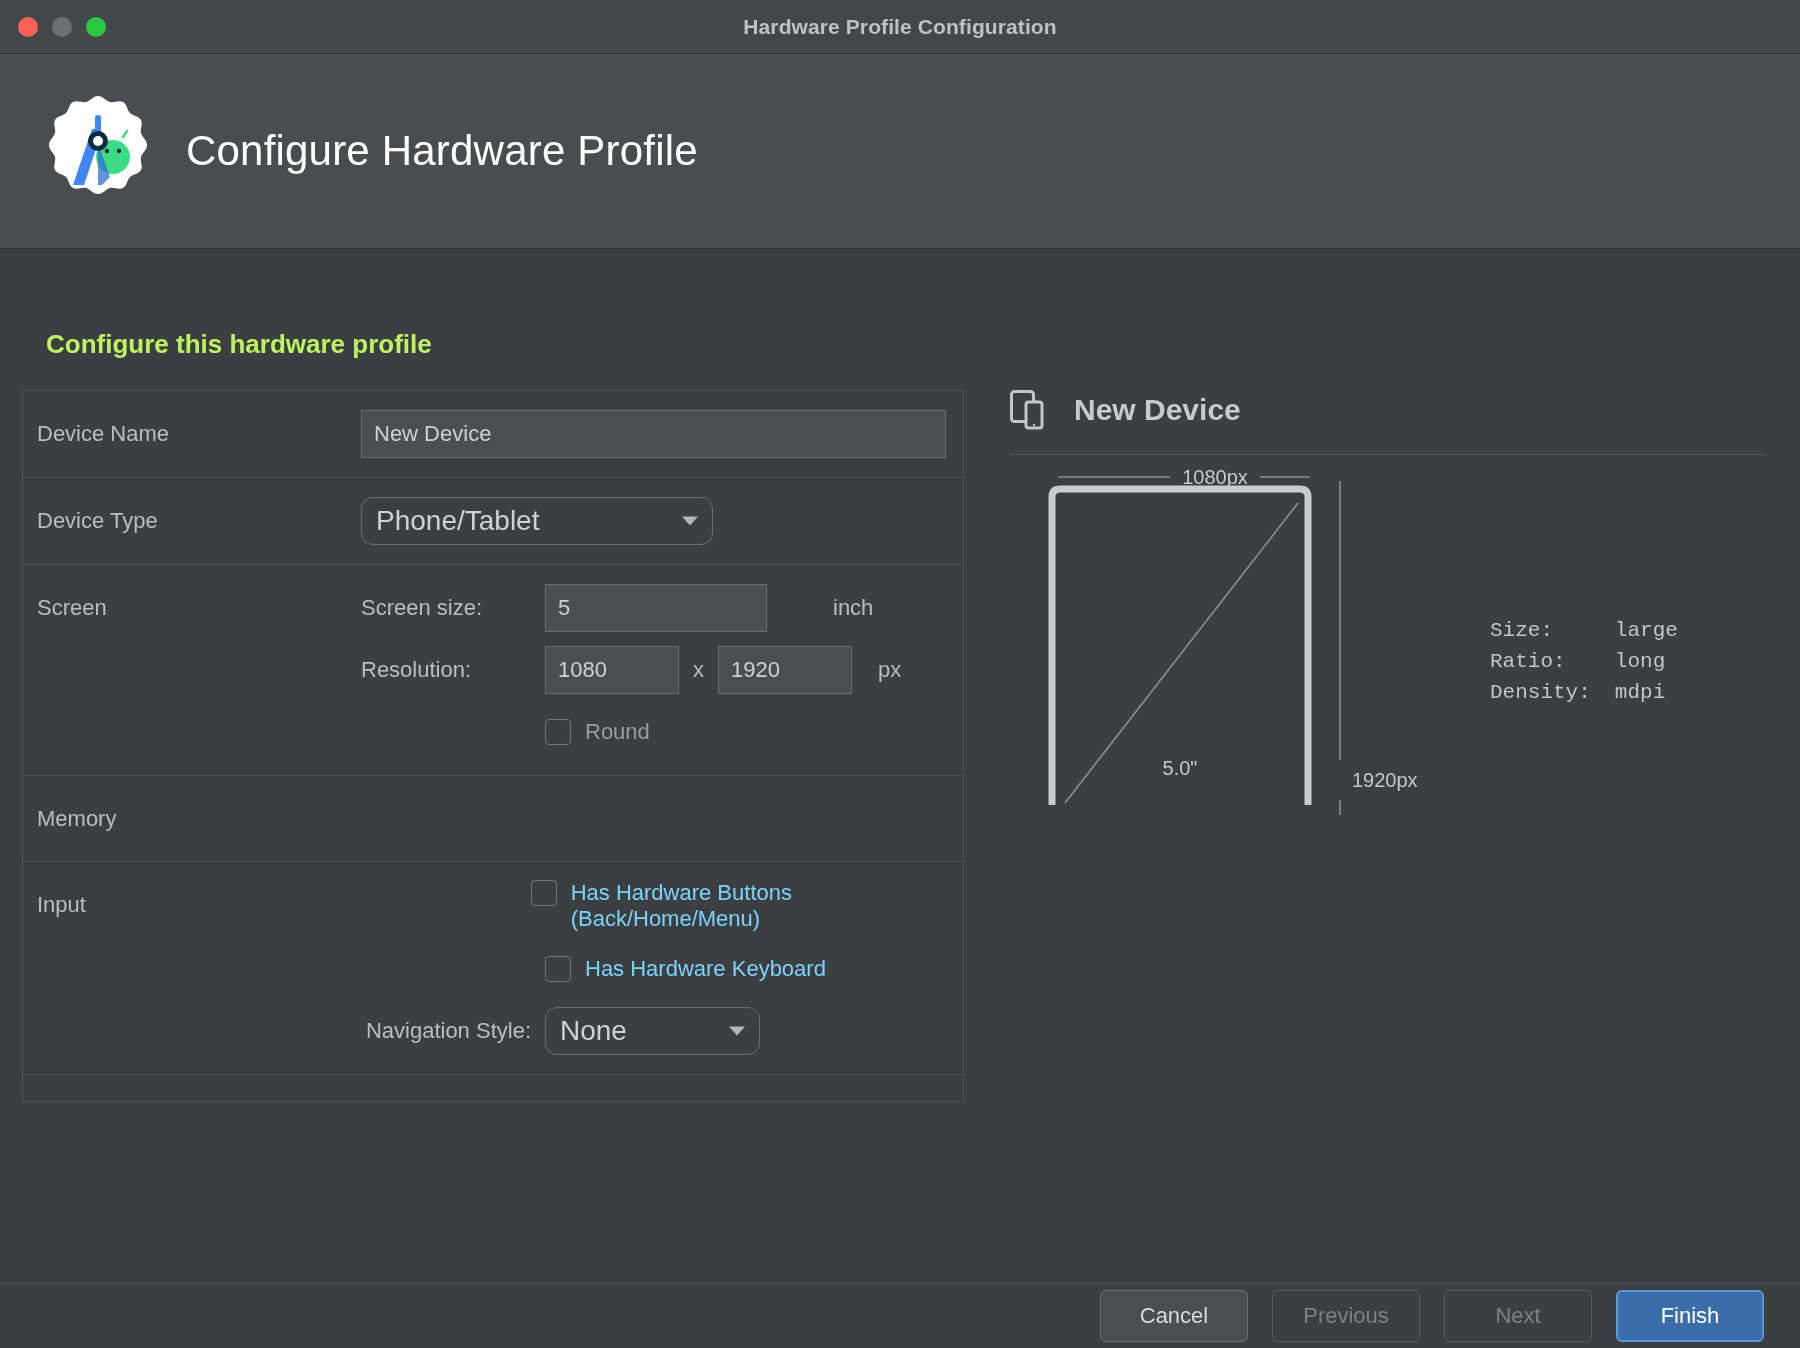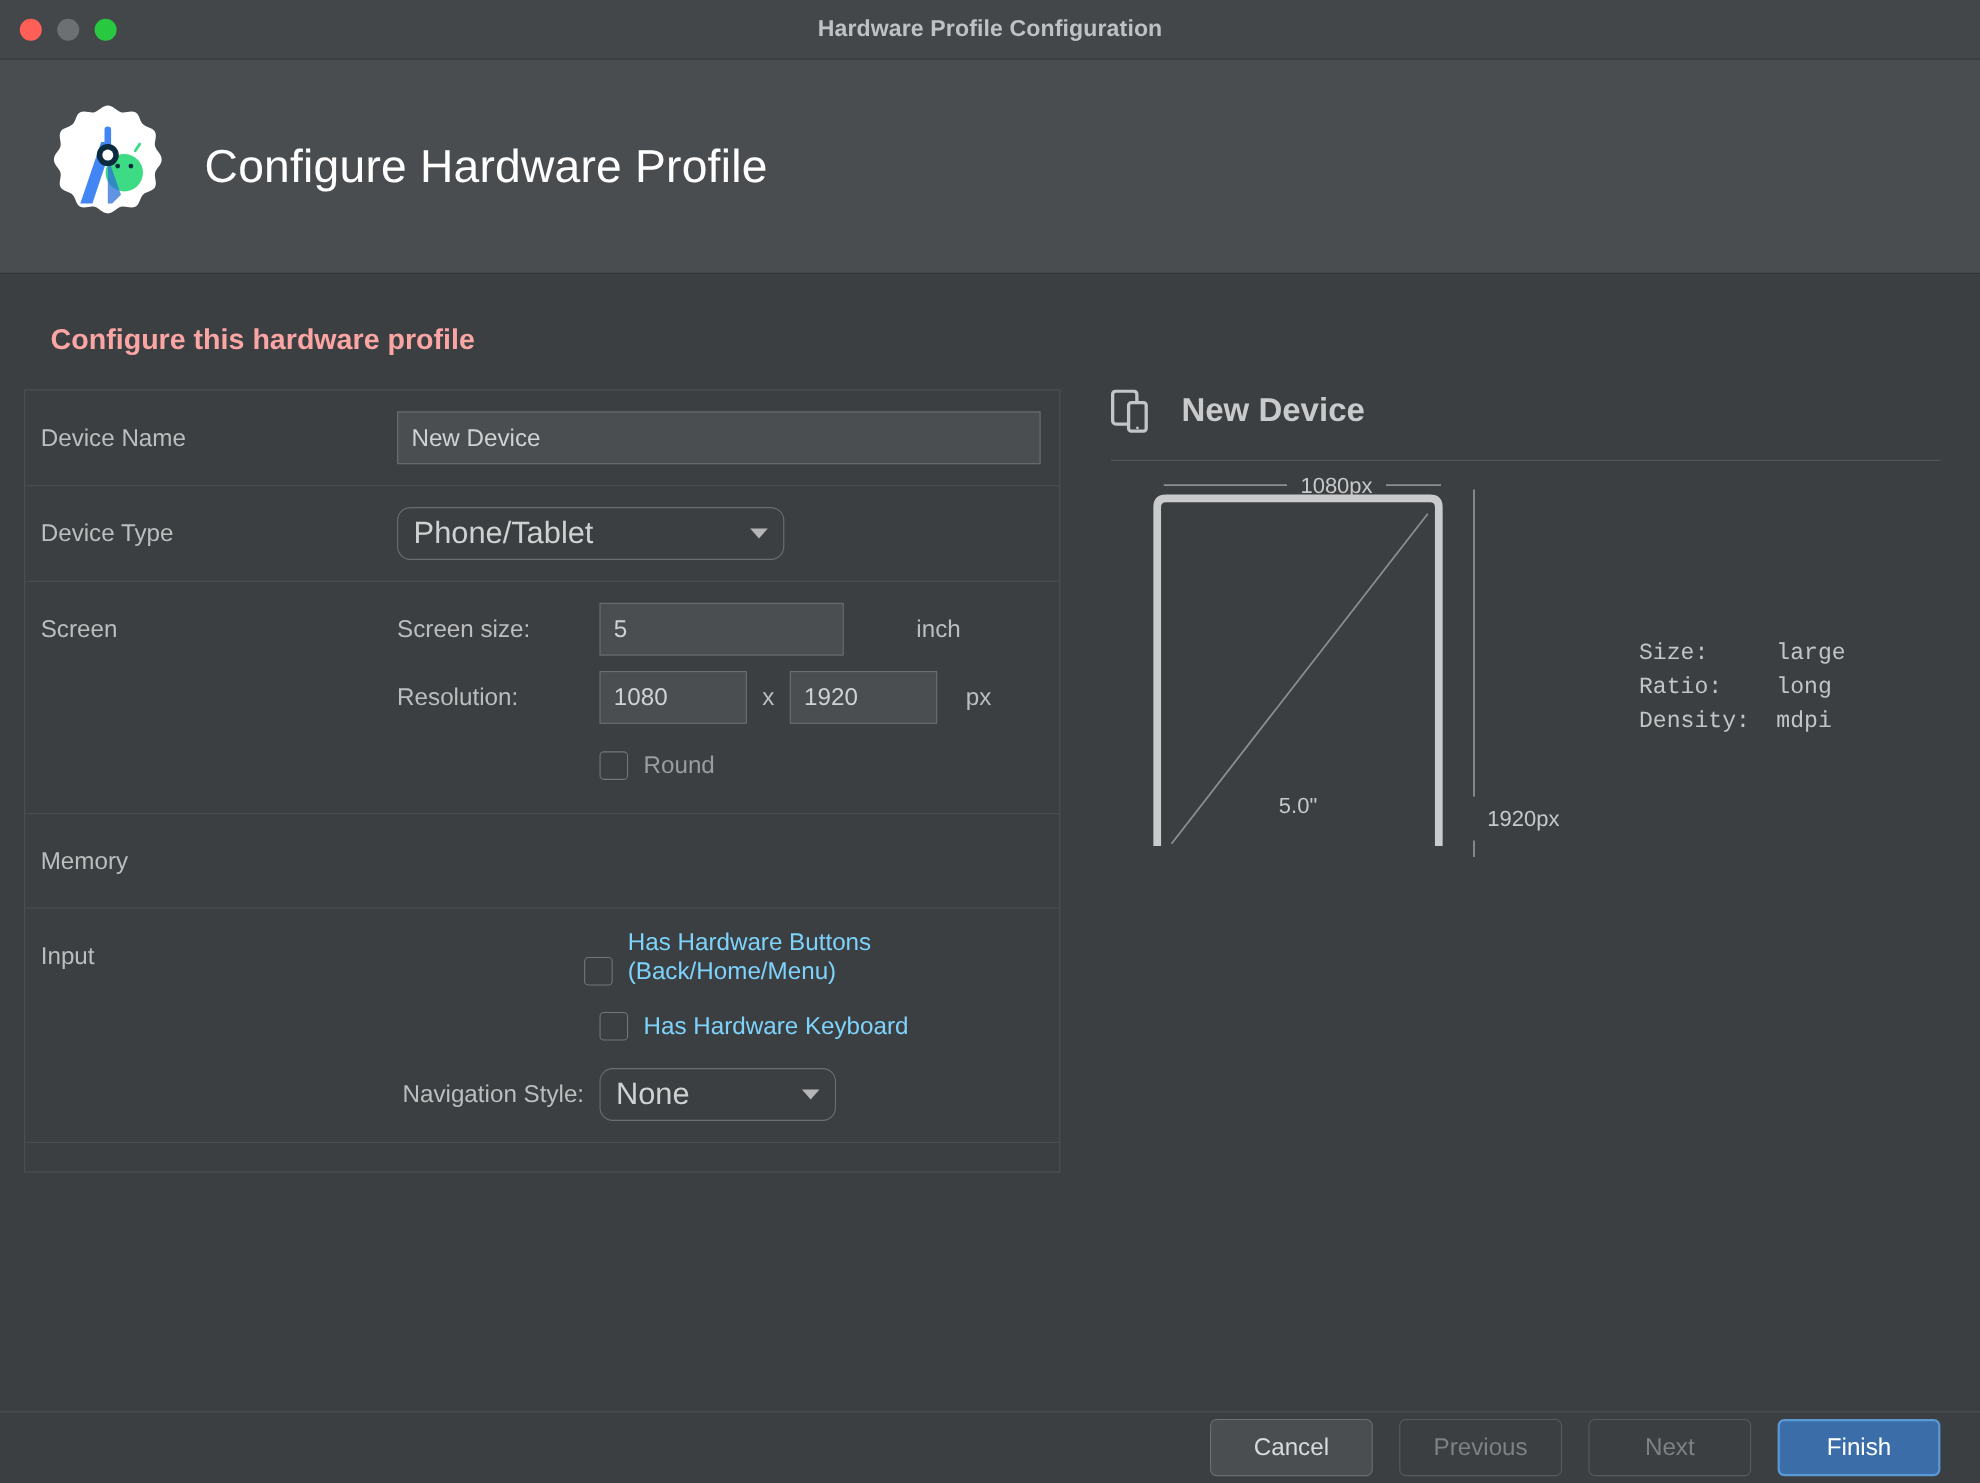--- a/index.html
+++ b/index.html
@@ -76,22 +76,23 @@
     flex: 1 1 auto;
     position: relative;
     background: #3c3f41;
     padding: 44px 0 0 0;
   }
 
   .section-title {
     margin-left: 46px;
     font-size: 26px;
     font-weight: bold;
-    color: #fca5a5;
+    color: #bef264;
     margin-bottom: 30px;
+    margin-top: 36px;
   }
 
   .content {
     display: flex;
     padding-left: 22px;
     padding-right: 36px;
     gap: 24px;
   }
 
   
@@ -186,21 +187,21 @@
     border-right: 8px solid transparent;
     border-top: 9px solid #b4b6b8;
   }
   .combo-devicetype { width: 352px; }
   .combo-nav { width: 215px; }
   .combo-ramunit { width: 140px; }
 
   
   .checkline {
     display: flex;
-    align-items: flex-end;
+    align-items: flex-start;
     gap: 14px;
   }
   .cbox {
     width: 26px; height: 26px;
     flex: 0 0 26px;
     border: 1px solid #72767a;
     border-radius: 4px;
     background: transparent;
     position: relative;
   }

